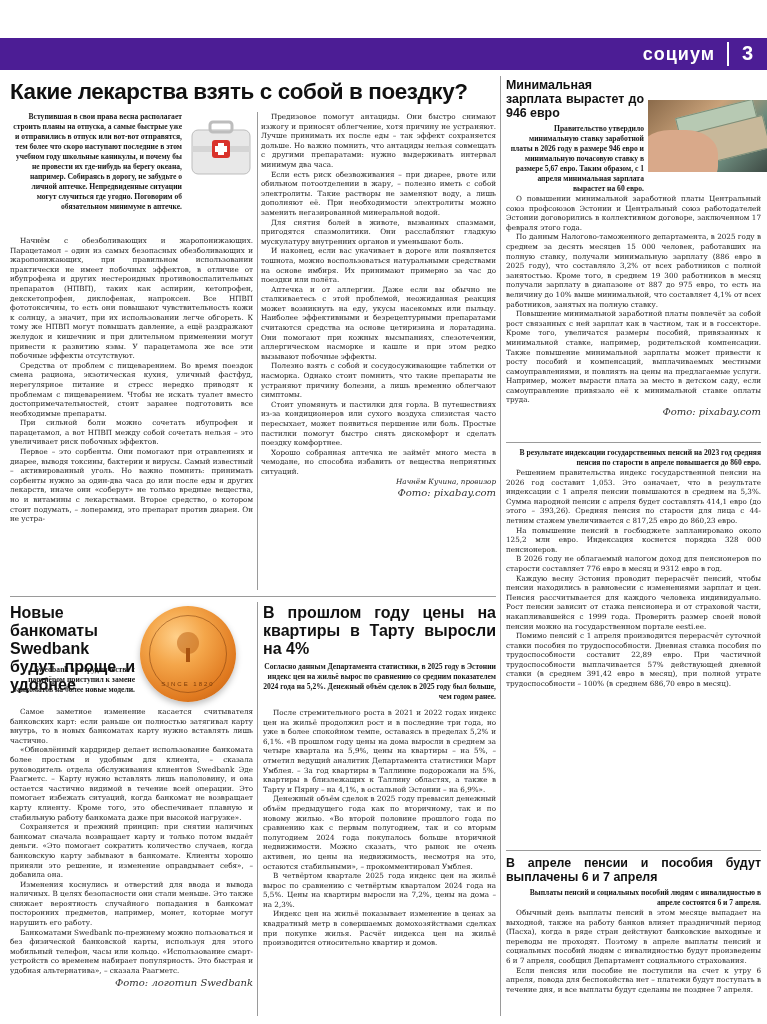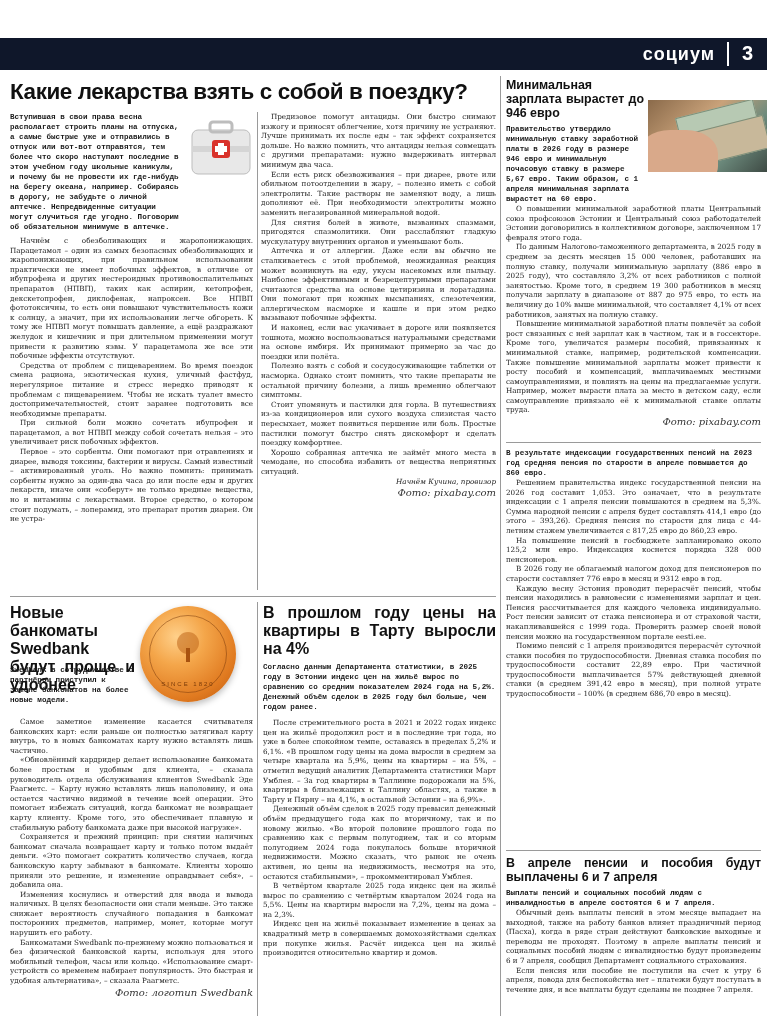--- a/index.html
+++ b/index.html
@@ -1,27 +1,27 @@
 <!DOCTYPE html>
 <html><head>
 <meta charset="utf-8">
 <style>
   * { box-sizing: border-box; margin: 0; padding: 0; }
   html, body { width: 767px; height: 1024px; background: #ffffff; overflow: hidden; }
   body { font-family: "DejaVu Serif", serif; color: #1a1a1a; position: relative; }
 
-  .masthead { position: absolute; left: 0; top: 38px; width: 767px; height: 32px; background: #0f172a; }
+  .masthead { position: absolute; left: 0; top: 38px; width: 767px; height: 32px; background: #4c1d95; }
   .masthead .section { position: absolute; right: 52px; top: 6px; color: #fff; font-family: "Liberation Sans", sans-serif; font-weight: bold; font-size: 18px; letter-spacing: 1px; text-transform: lowercase; }
   .masthead .sep { position: absolute; right: 38px; top: 4px; width: 2px; height: 24px; background: #fff; }
   .masthead .page { position: absolute; right: 14px; top: 4px; color: #fff; font-family: "Liberation Sans", sans-serif; font-weight: bold; font-size: 20px; }
 
   .col { position: absolute; font-size: 7.2px; line-height: 9.6px; text-align: justify; }
   .col p { text-indent: 10px; margin-bottom: 0; }
   .col p.noind { text-indent: 0; }
-  .lead { font-weight: bold; font-family: Liberation Mono, monospace; font-size: 7.6px; line-height: 10px; text-align: left; }
+  .lead { font-weight: bold; font-family: Liberation Serif, serif; font-size: 7.6px; line-height: 10px; text-align: right; }
   .credit { font-size: 10px; text-align: right; color: #333; margin-top: 2px; font-style: italic; }
   .sign { font-style: italic; text-align: right; }
 
   h1.main { position: absolute; left: 10px; top: 79px; width: 486px; font-family: "Liberation Sans", sans-serif; font-weight: bold; font-size: 22px; line-height: 26px; letter-spacing: -0.4px; color: #111; transform: scaleX(1.02); transform-origin: left; }
 
   .sidehead { font-family: "Liberation Sans", sans-serif; font-weight: bold; font-size: 12.4px; line-height: 14px; color: #111; margin-bottom: 4px; }
   .sidehead.big { font-size: 16px; line-height: 18px; }
 
   .rule-v { position: absolute; width: 1px; background: #9a9a9a; }
   .rule-h { position: absolute; height: 1px; background: #9a9a9a; }
@@ -67,23 +67,23 @@
   <p>Начнём с обезболивающих и жаропонижающих. Парацетамол – один из самых безопасных обезболивающих и жаропонижающих, при правильном использовании практически не имеет побочных эффектов, в отличие от ибупрофена и других нестероидных противовоспалительных препаратов (НПВП), таких как аспирин, кетопрофен, декскетопрофен, диклофенак, напроксен. Все НПВП фототоксичны, то есть они повышают чувствительность кожи к солнцу, а значит, при их использовании легче обгореть. К тому же НПВП могут повышать давление, а ещё раздражают желудок и кишечник и при длительном применении могут привести к развитию язвы. У парацетамола же все эти побочные эффекты отсутствуют.</p>
   <p>Средства от проблем с пищеварением. Во время поездок смена рациона, экзотическая кухня, уличный фастфуд, нерегулярное питание и стресс нередко приводят к проблемам с пищеварением. Чтобы не искать туалет вместо достопримечательностей, стоит заранее подготовить все необходимые препараты.</p>
   <p>При сильной боли можно сочетать ибупрофен и парацетамол, а вот НПВП между собой сочетать нельзя – это увеличивает риск побочных эффектов.</p>
   <p>Первое – это сорбенты. Они помогают при отравлениях и диарее, выводя токсины, бактерии и вирусы. Самый известный – активированный уголь. Но важно помнить: принимать сорбенты нужно за один-два часа до или после еды и других лекарств, иначе они «соберут» не только вредные вещества, но и витамины с лекарствами. Второе средство, о котором стоит подумать, – лоперамид, это препарат против диареи. Он не устра-</p>
 </div>
 
 <div class="col" style="left:261px; top:112px; width:235px;">
   <p>Предизовое помогут антациды. Они быстро снимают изжогу и приносят облегчение, хотя причину не устраняют. Лучше принимать их после еды – так эффект сохраняется дольше. Но важно помнить, что антациды нельзя совмещать с другими препаратами: нужно выдерживать интервал минимум два часа.</p>
   <p>Если есть риск обезвоживания – при диарее, рвоте или обильном потоотделении в жару, – полезно иметь с собой электролиты. Такие растворы не заменяют воду, а лишь дополняют её. При необходимости электролиты можно заменить негазированной минеральной водой.</p>
   <p>Для снятия болей в животе, вызванных спазмами, пригодятся спазмолитики. Они расслабляют гладкую мускулатуру внутренних органов и уменьшают боль.</p>
+  <p>И наконец, если вас укачивает в дороге или появляется тошнота, можно воспользоваться натуральными средствами на основе имбиря. Их принимают примерно за час до поездки или полёта.</p>
   <p>Аптечка и от аллергии. Даже если вы обычно не сталкиваетесь с этой проблемой, неожиданная реакция может возникнуть на еду, укусы насекомых или пыльцу. Наиболее эффективными и безрецептурными препаратами считаются средства на основе цетиризина и лоратадина. Они помогают при кожных высыпаниях, слезотечении, аллергическом насморке и кашле и при этом редко вызывают побочные эффекты.</p>
-  <p>И наконец, если вас укачивает в дороге или появляется тошнота, можно воспользоваться натуральными средствами на основе имбиря. Их принимают примерно за час до поездки или полёта.</p>
-  <p>Полезно взять с собой и сосудосуживающие таблетки от насморка. Однако стоит помнить, что такие препараты не остальной причину болезни, а лишь временно облегчают симптомы.</p>
+  <p>Полезно взять с собой и сосудосуживающие таблетки от насморка. Однако стоит помнить, что такие препараты не устраняют причину болезни, а лишь временно облегчают симптомы.</p>
   <p>Стоит упомянуть и пастилки для горла. В путешествиях из-за кондиционеров или сухого воздуха слизистая часто пересыхает, может появиться першение или боль. Простые пастилки помогут быстро снять дискомфорт и сделать поездку комфортнее.</p>
   <p>Хорошо собранная аптечка не займёт много места в чемодане, но способна избавить от вещества неприятных ситуаций.</p>
   <div class="sign">Начнём Кучина, провизор</div>
   <div class="credit">Фото: pixabay.com</div>
 </div>
 
 <div class="rule-v" style="left:257px; top:112px; height:478px;"></div>
 <div class="rule-v" style="left:500px; top:76px; height:940px;"></div>
 <div class="rule-h" style="left:10px; top:596px; width:486px;"></div>
 <div class="rule-v" style="left:257px; top:602px; height:414px;"></div>

